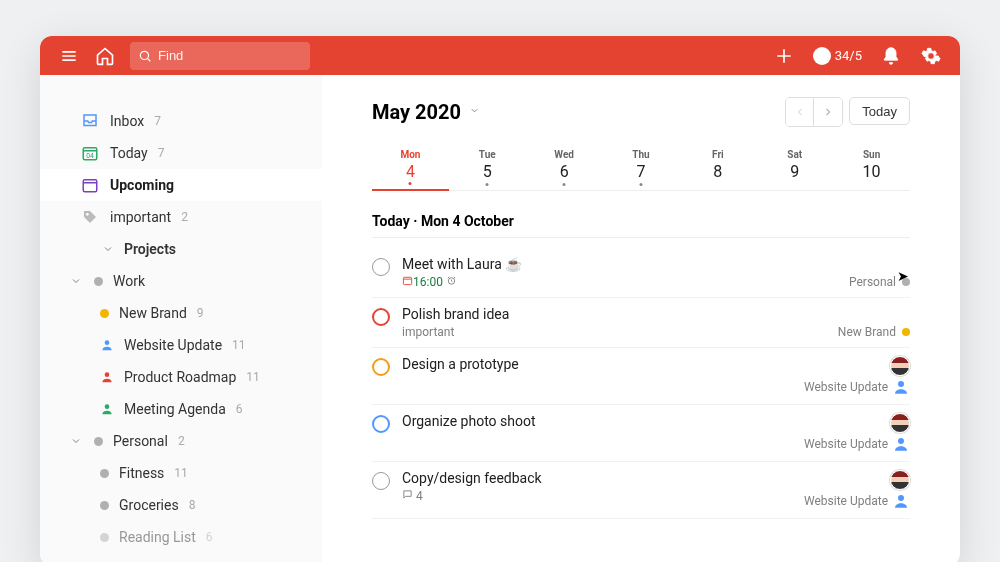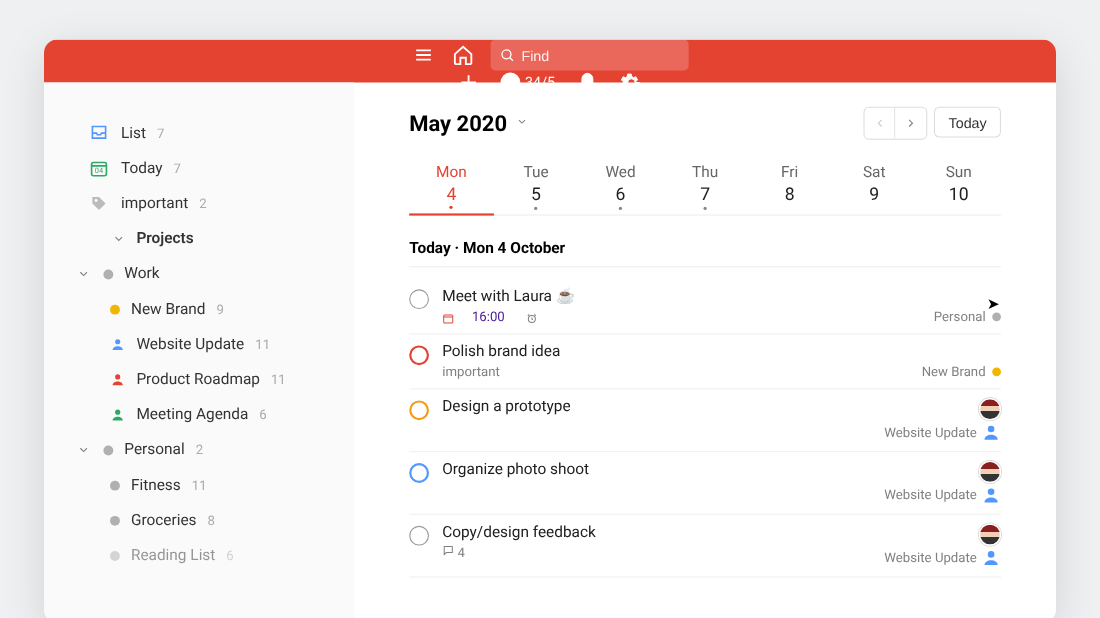--- a/index.html
+++ b/index.html
@@ -21,21 +21,20 @@
       flex-direction: column;
     }
     .topbar {
       background: #e44332;
       height: 39px;
       display: flex;
       align-items: center;
       padding: 0 18px;
       color: #fff;
       flex-shrink: 0;
-      flex-direction: column;
     }
     .topbar .left { display:flex; align-items:center; gap:14px; }
     .topbar .spacer { flex:1; }
     .topbar .right { display:flex; align-items:center; gap:18px; }
     .icon-btn { width:22px; height:22px; display:flex; align-items:center; justify-content:center; cursor:pointer; }
     .search {
       display:flex; align-items:center;
       background: rgba(255,255,255,0.2);
       border-radius: 4px;
       height: 28px; width: 180px;
@@ -103,21 +102,21 @@
     .btn-group button:first-child { border-right:1px solid #ddd; color:#ccc; }
     .today-btn { border:1px solid #ddd; background:#fff; border-radius:5px; padding:0 12px; height:28px; font-size:13px; cursor:pointer; color:#333; }
 
     .week-row { display:flex; border-bottom:1px solid #eee; padding-bottom:0; }
     .day-col {
       flex:1; text-align:center;
       padding: 4px 0 8px 0;
       cursor:pointer;
       position:relative;
     }
-    .day-name { font-size:14px; color:#666; font-weight:400; margin-bottom:2px; }
+    .day-name { font-size:10px; color:#666; font-weight:700; margin-bottom:2px; }
     .day-num { font-size:16px; color:#202020; }
     .day-col.today .day-num { color:#e44332; }
     .day-col.today .day-name { color:#e44332; }
     .day-col.today { border-bottom:2px solid #e44332; margin-bottom:-1px; }
     .day-col.today::after {
       content:''; position:absolute; bottom:4px; left:50%; transform:translateX(-50%);
       width:3px; height:3px; background:#e44332; border-radius:50%;
     }
     .day-col.has-dot::after {
       content:''; position:absolute; bottom:4px; left:50%; transform:translateX(-50%);
@@ -134,21 +133,21 @@
     .task-check {
       width:18px; height:18px; border:1px solid #999; border-radius:50%;
       flex-shrink:0; margin-top:2px; cursor:pointer;
     }
     .task-check.p1 { border:2px solid #e44332; }
     .task-check.p2 { border:2px solid #f49c18; }
     .task-check.p3 { border:2px solid #5297ff; }
     .task-body { flex:1; }
     .task-title { font-size:14px; color:#202020; display:flex; align-items:flex-end; gap:4px; }
     .task-meta { font-size:12px; color:#808080; display:flex; align-items:center; gap:8px; margin-top:3px; }
-    .task-time { color:#4c1d95; display:flex; align-items:flex-end; gap:16px; }
+    .task-time { color:#15803d; display:flex; align-items:flex-start; gap:0; }
     .task-right { display:flex; align-items:center; gap:6px; font-size:12px; color:#808080; align-self:flex-end; }
     .proj-dot { width:8px; height:8px; border-radius:50%; }
     .proj-dot.grey { background:#b0b0b0; }
     .proj-dot.yellow { background:#f2b600; }
     .avatar {
       width:20px; height:20px; border-radius:50%;
       background: linear-gradient(#8a1f1f 35%, #f2d0b8 35% 60%, #333 60%);
       border:1px solid #fff; box-shadow:0 0 0 1px #ddd;
     }
     .assignee-icon { width:18px; height:18px; color:#5297ff; }
@@ -215,33 +214,45 @@
 
   <div class="content">
     <div class="sidebar">
       <div class="side-item">
         <span class="side-icon">
           <svg width="18" height="18" viewBox="0 0 24 24" fill="none" stroke="#5297ff" stroke-width="2">
               <path d="M4 4h16v14H4z"></path>
               <path d="M4 12h5l1 2h4l1-2h5"></path>
             </svg>
         </span>
-        <span>List</span>
+        <span>Inbox</span>
         <span class="side-count">7</span>
       </div>
       <div class="side-item">
         <span class="side-icon">
           <svg width="18" height="18" viewBox="0 0 24 24" fill="none" stroke="#2da867" stroke-width="2">
               <rect x="3" y="5" width="18" height="16" rx="2"></rect>
               <line x1="3" y1="9" x2="21" y2="9"></line>
               <text x="12" y="18" text-anchor="middle" font-size="9" fill="#2da867" stroke="none">04</text>
             </svg>
         </span>
         <span>Today</span>
         <span class="side-count">7</span>
+      </div>
+      <div class="side-item active">
+        <span class="side-icon">
+          <svg width="18" height="18" viewBox="0 0 24 24" fill="none" stroke="#7b3fbf" stroke-width="2">
+              <rect x="3" y="5" width="18" height="16" rx="2"></rect>
+              <line x1="3" y1="9" x2="21" y2="9"></line>
+              <line x1="8" y1="13" x2="8" y2="13" stroke-width="3"></line>
+              <line x1="12" y1="13" x2="12" y2="13" stroke-width="3"></line>
+              <line x1="16" y1="13" x2="16" y2="13" stroke-width="3"></line>
+            </svg>
+        </span>
+        <span>Upcoming</span>
       </div>
       <div class="side-item">
         <span class="side-icon">
           <svg width="16" height="16" viewBox="0 0 24 24" fill="#bbb">
               <path d="M3 3h9l9 9-9 9-9-9V3z"></path>
               <circle cx="8" cy="8" r="2" fill="#fff"></circle>
             </svg>
         </span>
         <span>important</span>
         <span class="side-count">2</span>

